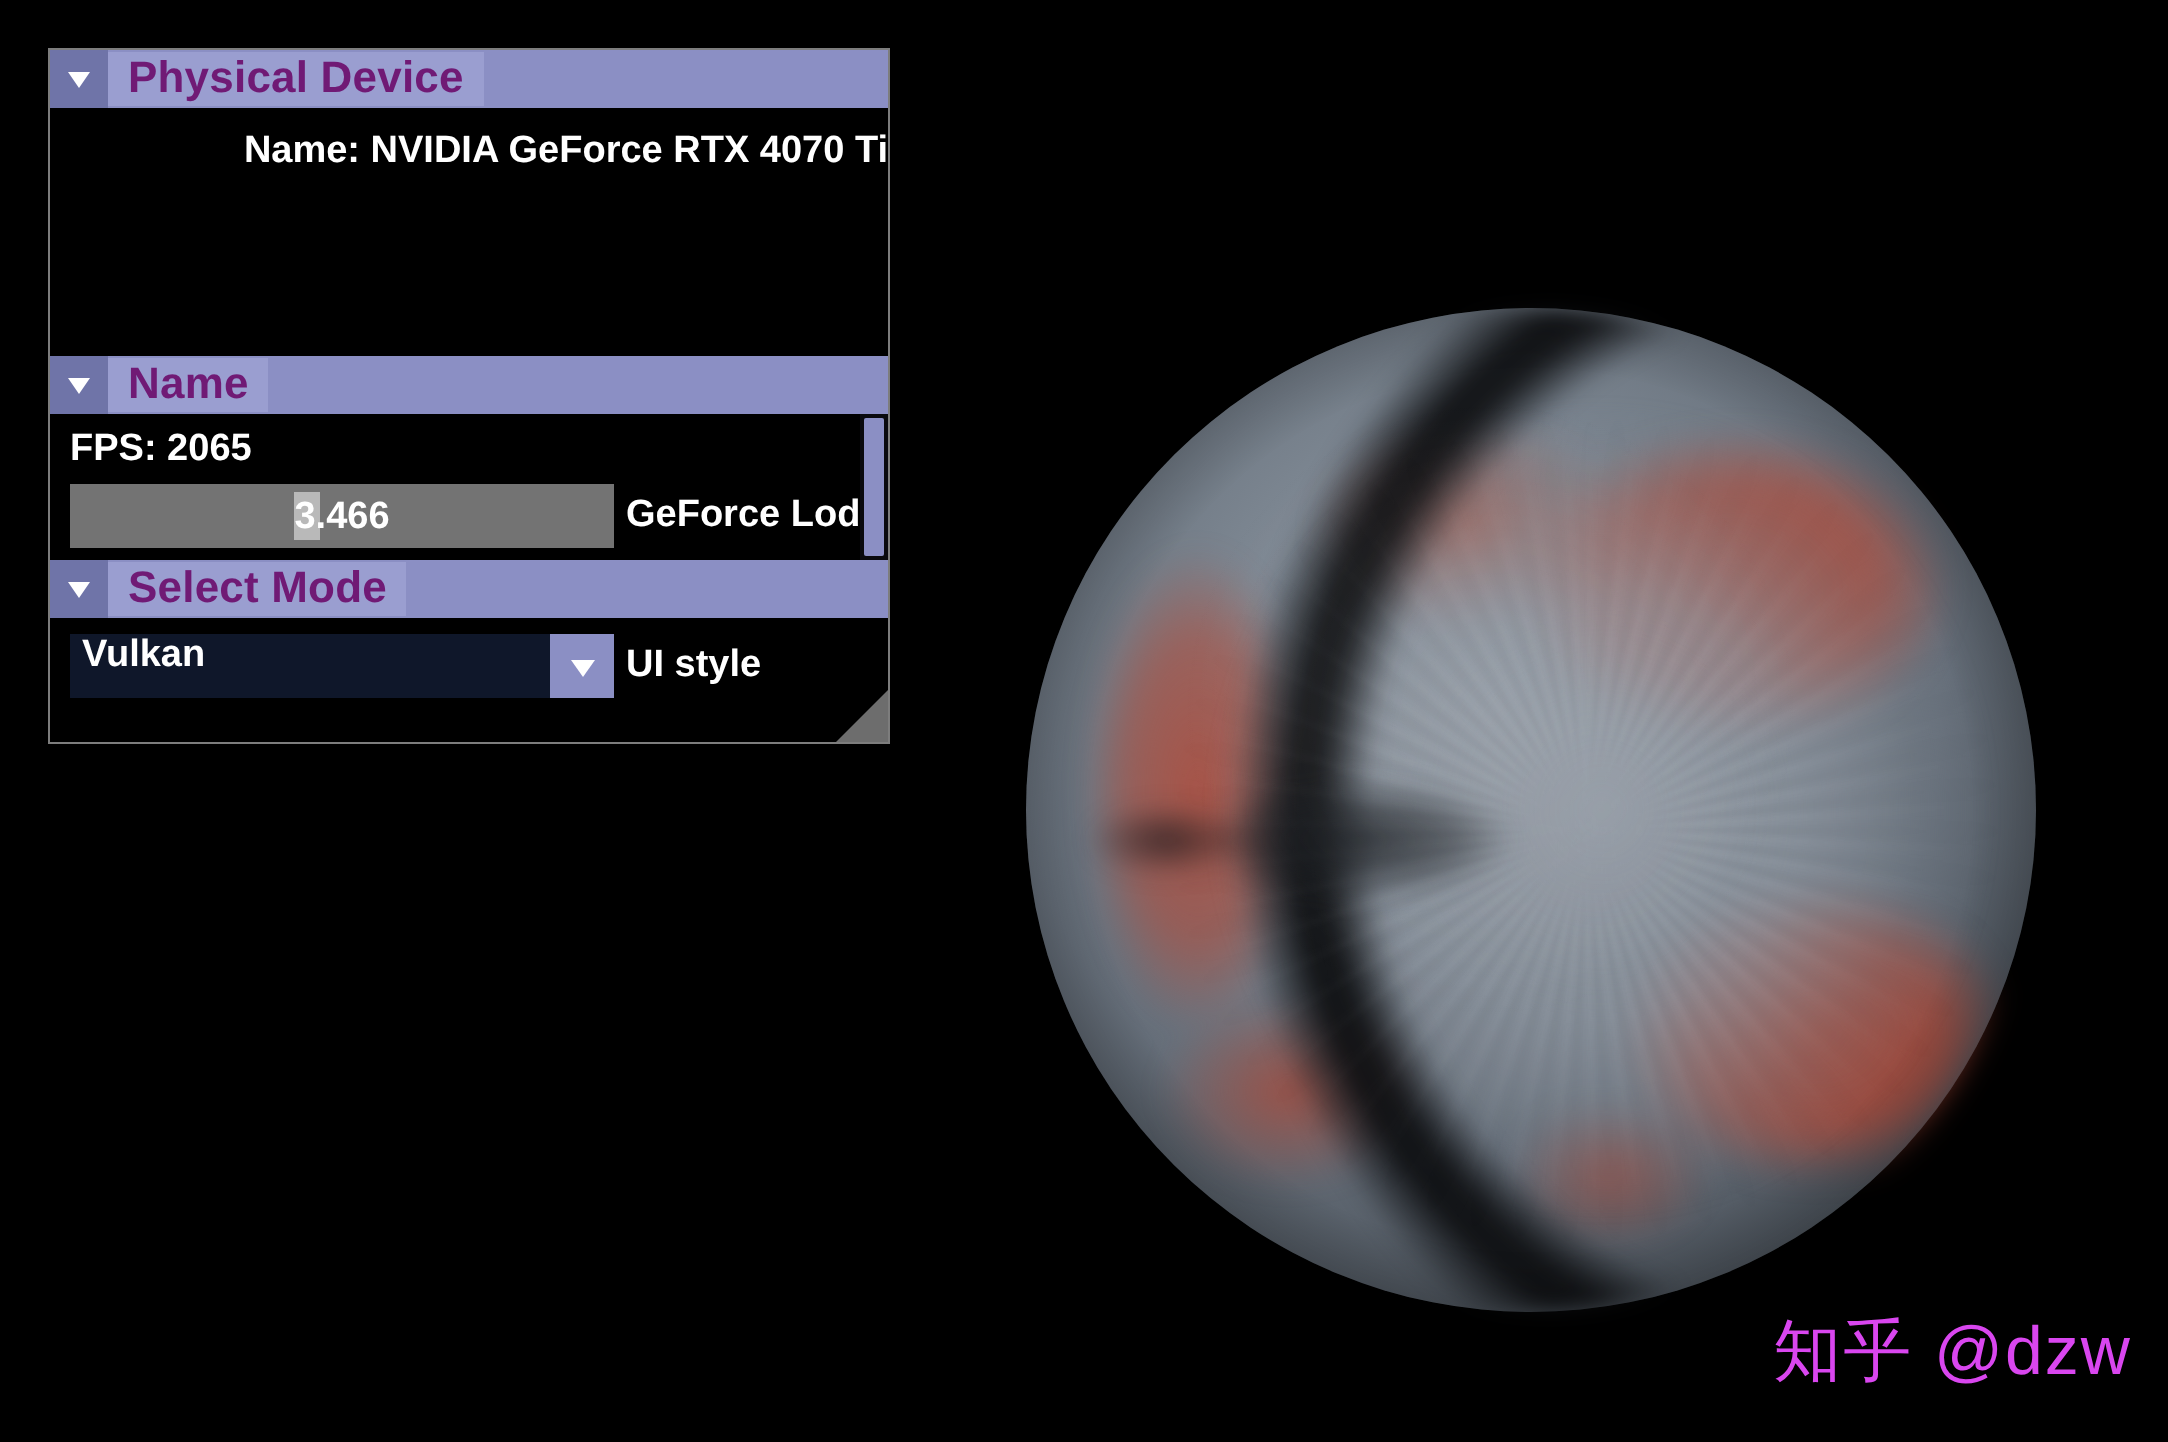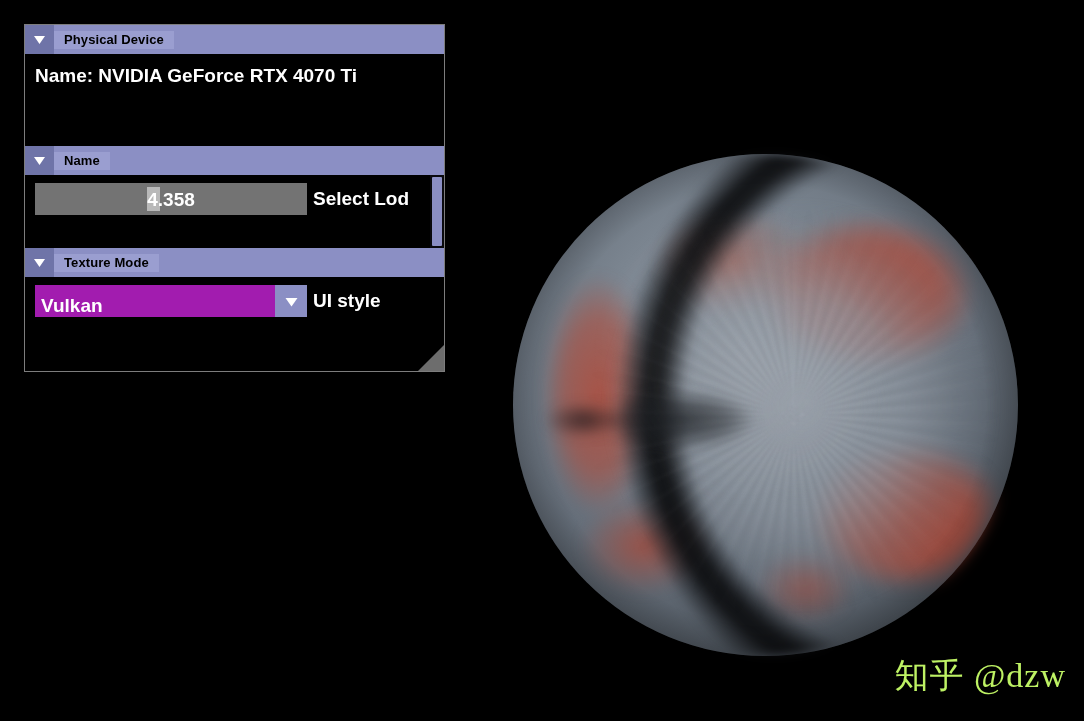--- a/index.html
+++ b/index.html
@@ -130,23 +130,23 @@
     height: 29px;
     display: flex;
     align-items: center;
     justify-content: center;
     background: #6f74a8;
     flex: 0 0 29px;
   }
   .collapse-arrow svg { display: block; }
 
   .section-title {
-    font-size: 13px;
-    font-weight: bold;
-    color: #000000;
+    font-size: 22px;
+    font-weight: bold;
+    color: #701a75;
     background: #9a9ed0;
     padding: 2px 10px 3px 10px;
     line-height: 1;
     letter-spacing: 0.1px;
     white-space: nowrap;
   }
 
   .section-body {
     background: #000000;
     position: relative;
@@ -213,23 +213,23 @@
     display: flex;
     align-items: center;
     padding-left: 10px;
     margin-top: 8px;
   }
 
   .combo-box {
     position: relative;
     width: 272px;
     height: 32px;
-    background: #a21caf;
-    display: flex;
-    align-items: flex-end;
+    background: #0f172a;
+    display: flex;
+    align-items: flex-start;
   }
 
   .combo-text {
     font-size: 19px;
     font-weight: bold;
     color: #ffffff;
     padding-left: 6px;
     white-space: nowrap;
   }
 
@@ -274,24 +274,24 @@
     border-left: 26px solid transparent;
     border-bottom: 26px solid #6d6d6d;
   }
 
   
   #watermark {
     position: absolute;
     right: 18px;
     bottom: 22px;
     font-size: 34px;
-    color: #bef264;
+    color: #d946ef;
     letter-spacing: 1px;
     white-space: nowrap;
-    font-family: Liberation Serif, serif;
+    font-family: Liberation Sans, sans-serif;
     text-shadow: 0 0 4px rgba(0,0,0,0.55);
   }
 </style>
 </head>
 <body>
 
 <div id="viewport">
 
   <div id="render-canvas">
     <div class="sphere-wrap">
@@ -308,55 +308,56 @@
   <div id="imgui-window">
 
     <div class="section-header">
       <span class="collapse-arrow">
         <svg width="17" height="17" viewBox="0 0 17 17">
           <polygon points="3,5 14,5 8.5,13" fill="#ffffff"></polygon>
         </svg>
       </span>
       <span class="section-title">Physical Device</span>
     </div>
-    <div class="section-body" style="height:92px; padding-top:8px;">
+    <div class="section-body" style="height:124px; padding-top:8px;text-align:right;">
       <div class="info-line">Name: NVIDIA GeForce RTX 4070 Ti</div>
     </div>
 
     <div class="section-header">
       <span class="collapse-arrow">
         <svg width="17" height="17" viewBox="0 0 17 17">
           <polygon points="3,5 14,5 8.5,13" fill="#ffffff"></polygon>
         </svg>
       </span>
       <span class="section-title">Name</span>
     </div>
     <div class="section-body" style="height:73px; padding-top:4px;">
 
+      <div class="info-line">FPS: 2065</div>
 
       <div class="slider-row">
         <div class="slider-track">
           <span class="slider-caret"></span>
-          <span class="slider-value">4.358</span>
+          <span class="slider-value">3.466</span>
         </div>
-        <span class="widget-label">Select Lod</span>
+        <span class="widget-label">GeForce Lod</span>
       </div>
 
       <div class="vscrollbar">
         <div class="vscroll-thumb"></div>
       </div>
     </div>
 
     <div class="section-header">
       <span class="collapse-arrow">
         <svg width="17" height="17" viewBox="0 0 17 17">
           <polygon points="3,5 14,5 8.5,13" fill="#ffffff"></polygon>
         </svg>
       </span>
-      <span class="section-title">Texture Mode</span>
+      <span class="section-title">Select Mode</span>
     </div>
     <div class="section-body" style="height:55px;">
       <div class="combo-row">
         <div class="combo-box">
           <span class="combo-text">Vulkan</span>
           <span class="combo-arrow">
             <svg width="19" height="19" viewBox="0 0 19 19">
               <polygon points="3.5,6 15.5,6 9.5,14.5" fill="#ffffff"></polygon>
             </svg>
           </span>

